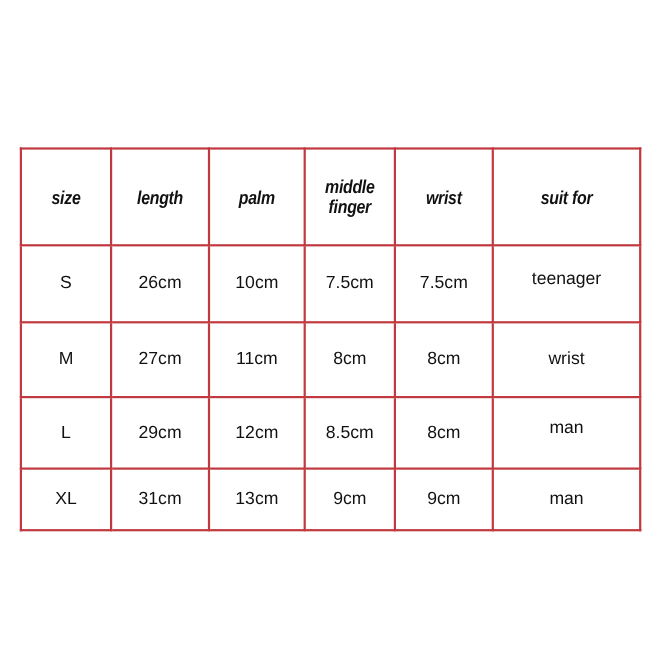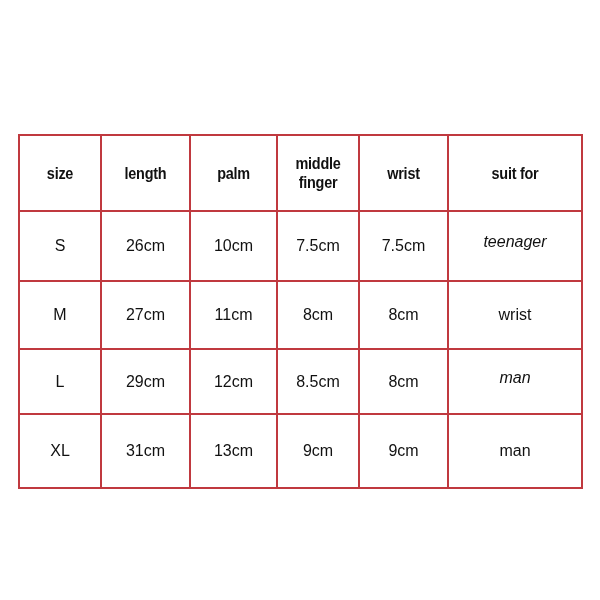--- a/index.html
+++ b/index.html
@@ -24,26 +24,26 @@
     font-size: 17px;
     line-height: 19px;
     letter-spacing: -0.3px;
     transform: scaleX(0.85);
   }
   .size-table td {
     font-family: "Liberation Sans", sans-serif;
     font-weight: normal;
     font-size: 16px;
   }
-  .head-row { height: 76px; }
+  .head-row { height: 88px; font-style: italic; }
   .row-1 { height: 70px; }
   .row-2 { height: 68px; }
   .row-3 { height: 65px; }
-  .row-4 { height: 74px; }
-  .suit { position: relative; top: -4px; font-style: italic; }
+  .row-4 { height: 56px; }
+  .suit { position: relative; top: -4px; }
 </style>
 </head>
 <body>
 
 <table class="size-table">
   <colgroup>
     <col style="width:82px">
       <col style="width:89px">
       <col style="width:87px">
     <col style="width:82px">

